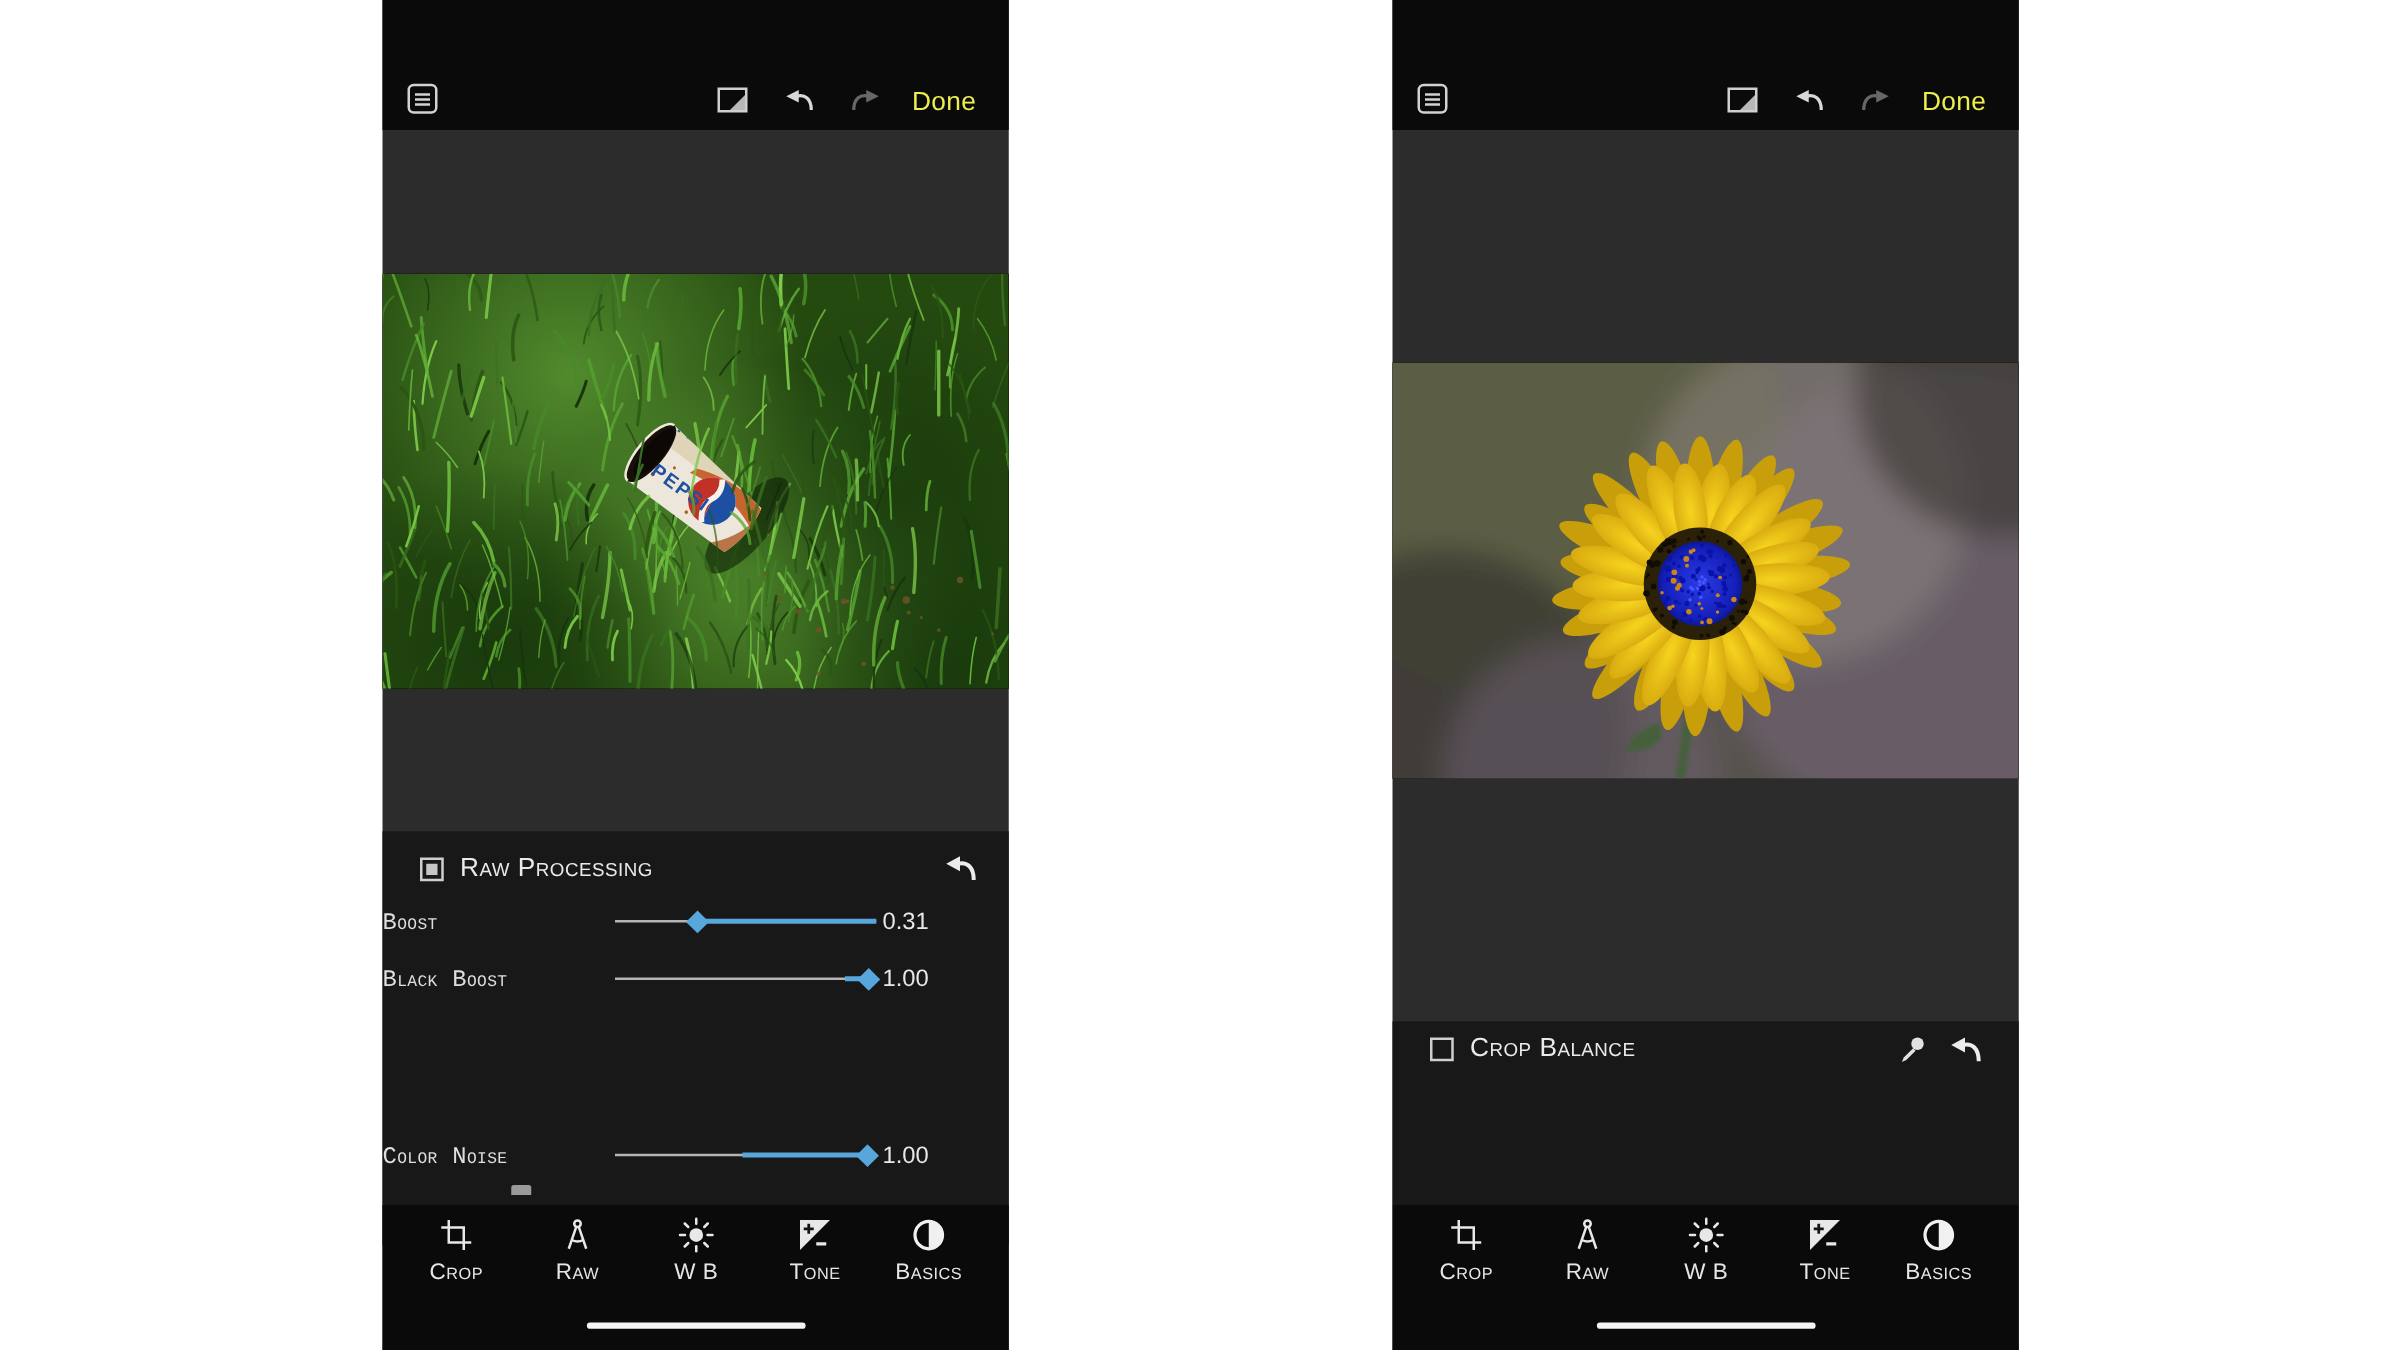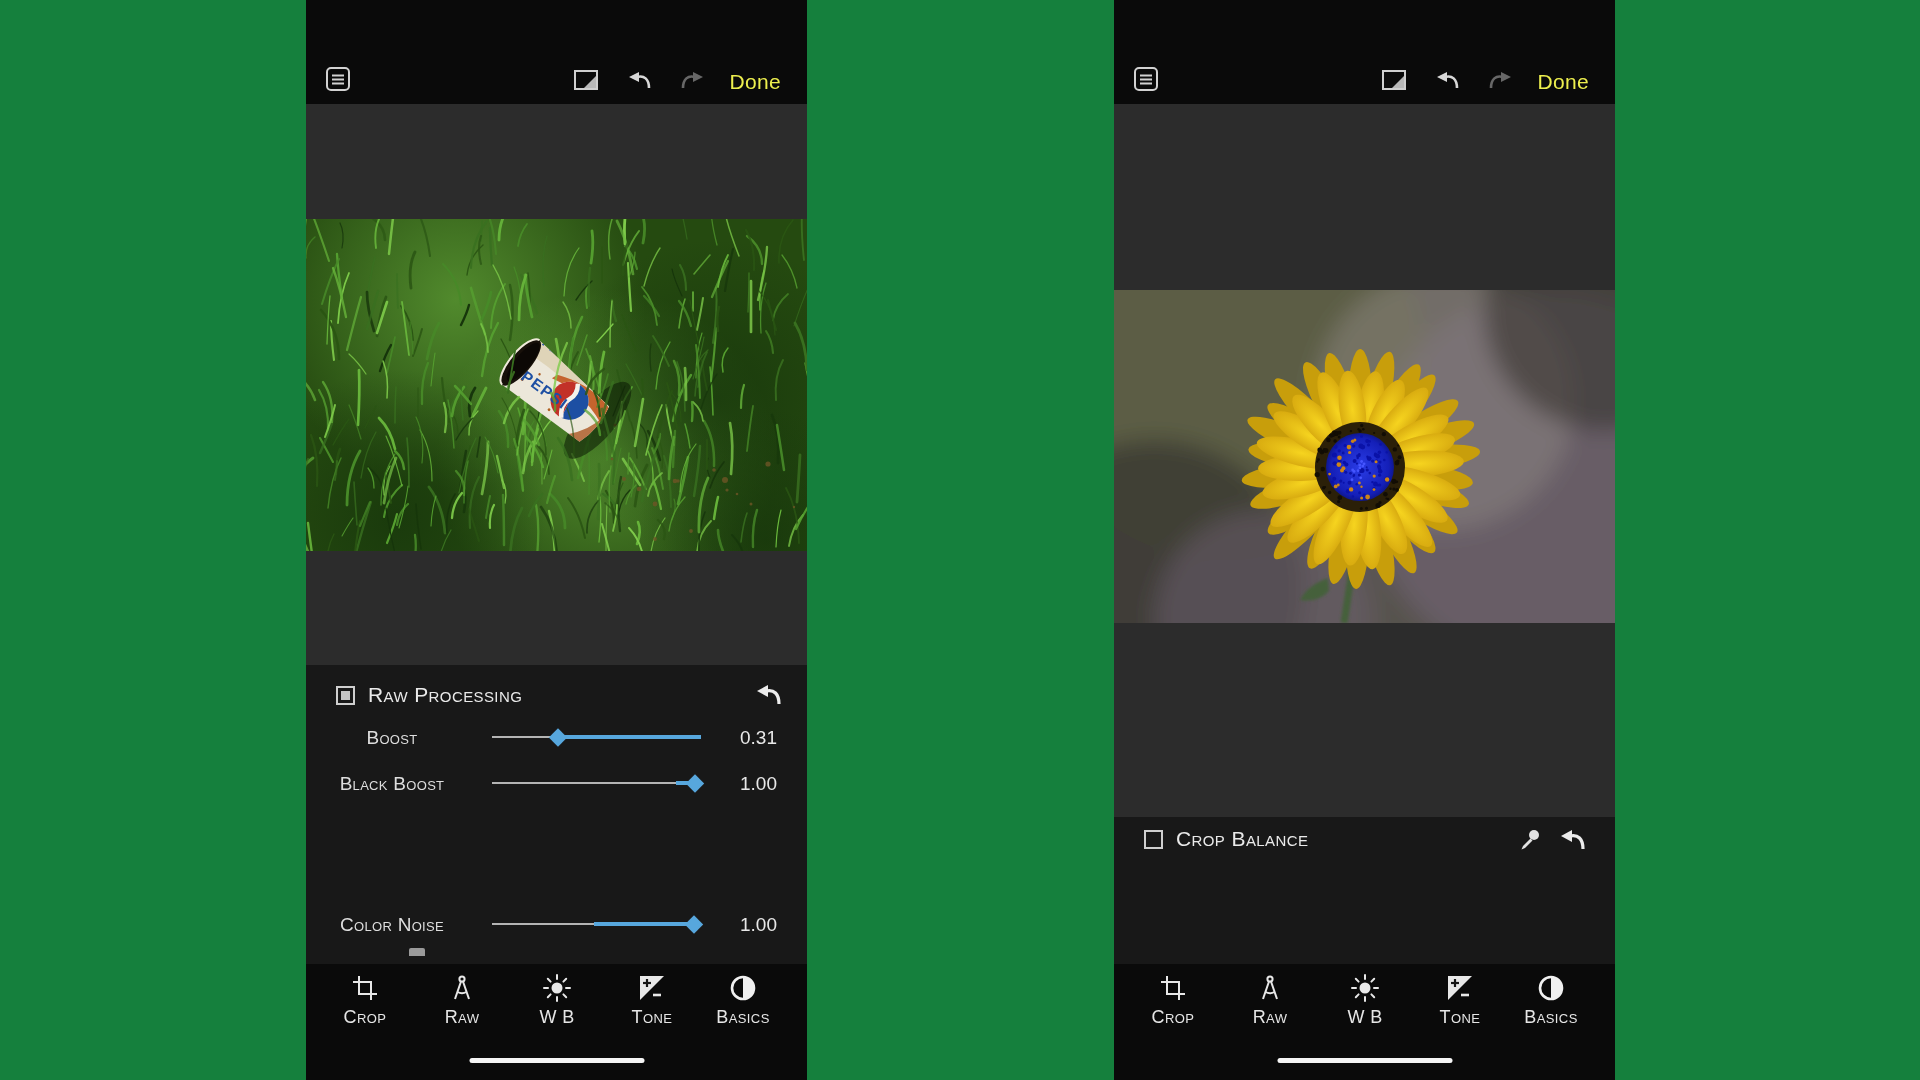--- a/index.html
+++ b/index.html
@@ -1,17 +1,17 @@
 <!DOCTYPE html>
 <html><head>
 <meta charset="utf-8">
 <style>
   * { margin:0; padding:0; box-sizing:border-box; }
   html,body { background:#1d1d1d; }
-  .stage { position:relative; width:1920px; height:1080px; background:#15803d;
+  .stage { position:relative; width:1920px; height:1080px; background:#ffffff;
            font-family:"Liberation Sans", sans-serif; overflow:hidden; }
   .screen { position:absolute; top:0; width:501px; height:1080px; background:#2c2c2c; }
   #screen-left { left:306px; } #screen-right { left:1114px; }
 
   
   .topbar { position:absolute; top:0; left:0; width:501px; height:104px; background:#0a0a0a; }
   .icon-btn { position:absolute; background:none; border:none; cursor:pointer; padding:0; }
   .menu-btn { left:19px; top:66px; width:26px; height:26px; }
   .compare-btn { left:267px; top:68px; width:26px; height:24px; }
   .undo-btn { left:322px; top:69px; width:24px; height:22px; }
@@ -41,23 +41,23 @@
   #panel-right { top:817px; height:147px; }
   .panel-title { position:absolute; font-size:21px; color:#eaeaea; font-variant:small-caps;
     letter-spacing:0.4px; }
   .checkbox { position:absolute; width:19px; height:19px; border:2px solid #cfcfcf;
     background:transparent; cursor:pointer; }
   .checkbox .inner { position:absolute; left:3px; top:3px; width:9px; height:9px; background:#c6c6c6; }
   .panel-reset { width:30px; height:28px; }
   .eyedropper-btn { width:26px; height:26px; }
 
   .srow { position:absolute; left:0; width:501px; height:26px; }
-  .slabel { position:absolute; left:0; top:3px; width:172px; text-align:center; font-size:19px;
-    color:#dedede; font-variant:small-caps; letter-spacing:0.3px; }
-  .sval { position:absolute; top:3px; text-align:right; font-size:19px; color:#e8e8e8; }
+  .slabel { position:absolute; left:0; top:3px; width:172px; text-align:left; font-size:19px;
+    color:#dedede; font-variant:small-caps; letter-spacing:0.3px;font-family:Liberation Mono, monospace; }
+  .sval { position:absolute; top:3px; text-align:left; font-size:19px; color:#e8e8e8; }
   .panel-l .slabel { width:172px; } .panel-l .sval { left:400px; width:71px; }
   .panel-r .slabel { width:166px; } .panel-r .sval { left:396px; width:80px; }
   .track { position:absolute; top:0; height:26px; cursor:pointer; }
   .panel-l .track { left:186px; width:209px; }
   .panel-r .track { left:179px; width:211px; }
   .tline { position:absolute; left:0; right:0; top:12px; height:2px; background:#b4b4b4; }
   .panel-r .tline { top:10px; height:6px; border-radius:3px; }
   .fill { position:absolute; top:11px; height:4px; background:#57a7dd; }
   .diamond { position:absolute; top:6.5px; width:13px; height:13px; background:#57a7dd;
     transform:translateX(-6.5px) rotate(45deg); }

